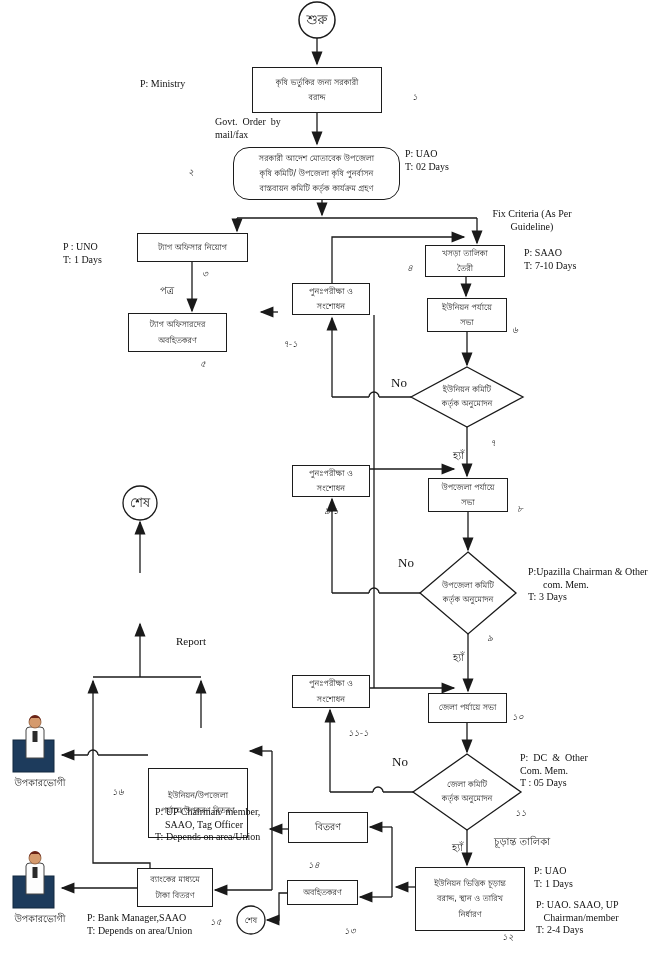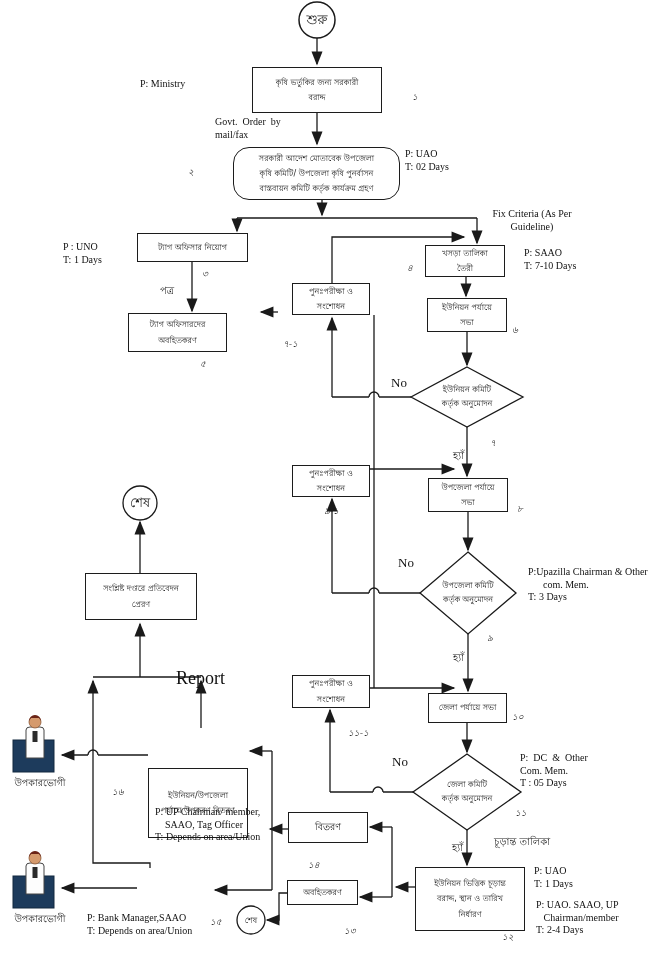--- a/index.html
+++ b/index.html
@@ -114,28 +114,28 @@
 <div class="box" style="left:292px;top:465px;width:78px;height:32px;">পুনঃপরীক্ষা ও
 সংশোধন</div>
 <div class="box" style="left:428px;top:693px;width:79px;height:30px;">জেলা পর্যায়ে সভা</div>
 <div class="box" style="left:292px;top:675px;width:78px;height:33px;">পুনঃপরীক্ষা ও
 সংশোধন</div>
 <div class="box" style="left:415px;top:867px;width:110px;height:64px;">ইউনিয়ন ভিত্তিক চূড়ান্ত
 বরাদ্দ, স্থান ও তারিখ
 নির্ধারণ</div>
 <div class="box" style="left:287px;top:880px;width:71px;height:25px;">অবহিতকরণ</div>
 <div class="box" style="left:288px;top:812px;width:80px;height:31px;font-size:9.5px;">বিতরণ</div>
+<div class="box" style="left:137px;top:868px;width:76px;height:39px;">ব্যাংকের মাধ্যমে
+টাকা বিতরণ</div>
 <div class="box" style="left:148px;top:768px;width:100px;height:70px;">ইউনিয়ন/উপজেলা
 পর্যায়ে উপকরণ বিতরণ</div>
-<div class="box" style="left:85px;top:573px;width:112px;height:47px;">সংশ্লিষ্ট দপ্তরে প্রতিবেদন
-প্রেরণ</div>
 
 <div class="dtext" style="left:417px;top:380px;width:100px;height:34px;">ইউনিয়ন কমিটি
 কর্তৃক অনুমোদন</div>
-<div class="dtext" style="left:418px;top:576px;width:100px;height:34px;font-family:Liberation Serif, serif;">উপজেলা কমিটি
+<div class="dtext" style="left:418px;top:576px;width:100px;height:34px;">উপজেলা কমিটি
 কর্তৃক অনুমোদন</div>
 <div class="dtext" style="left:417px;top:775px;width:100px;height:34px;">জেলা কমিটি
 কর্তৃক অনুমোদন</div>
 
 <div class="num" style="left:412px;top:90px;">১</div>
 <div class="num" style="left:188px;top:165px;">২</div>
 <div class="num" style="left:202px;top:267px;">৩</div>
 <div class="num" style="left:407px;top:261px;">৪</div>
 <div class="num" style="left:200px;top:357px;">৫</div>
 <div class="num" style="left:512px;top:323px;">৬</div>
@@ -181,18 +181,18 @@
 <div class="lbl" style="left:534px;top:865px;">P: UAO
 T: 1 Days</div>
 <div class="lbl" style="left:536px;top:899px;">P: UAO. SAAO, UP
    Chairman/member
 T: 2-4 Days</div>
 <div class="lbl" style="left:155px;top:806px;">P: UP Chairman/ member,
     SAAO, Tag Officer
 T: Depends on area/Union</div>
 <div class="lbl" style="left:87px;top:912px;">P: Bank Manager,SAAO
 T: Depends on area/Union</div>
-<div class="lbl" style="left:176px;top:667px;font-size:18px;">Report</div>
+<div class="lbl" style="left:176px;top:635px;font-size:11px;">Report</div>
 
 <div class="plabel" style="left:0px;top:776px;width:80px;">উপকারভোগী</div>
 <div class="plabel" style="left:0px;top:912px;width:80px;">উপকারভোগী</div>
 
 </div>
 
 </body></html>

